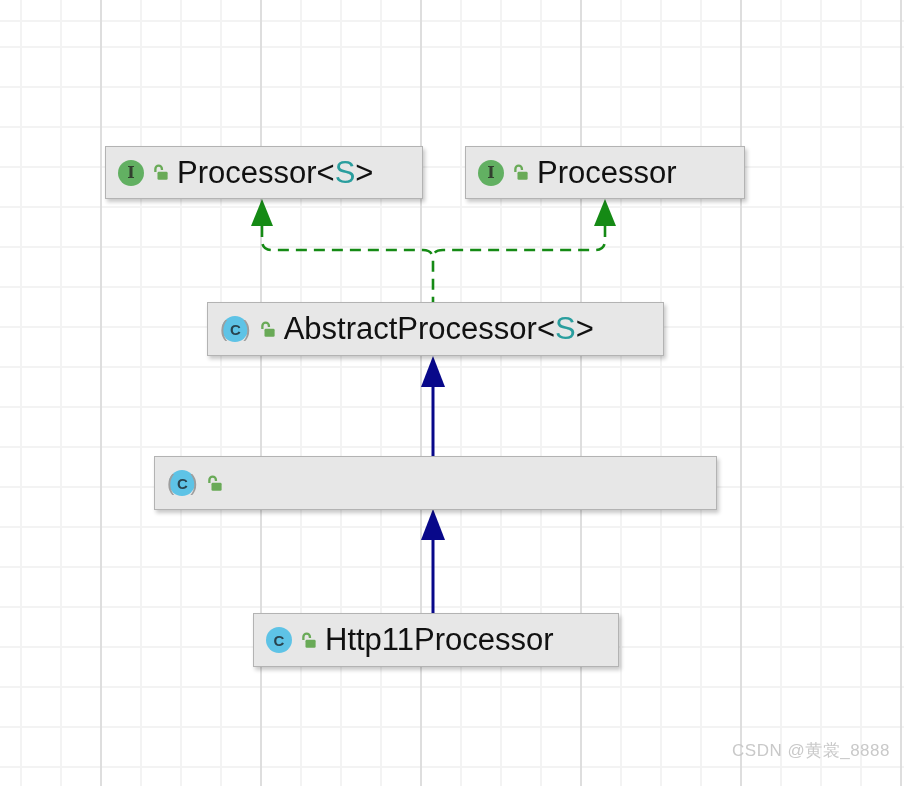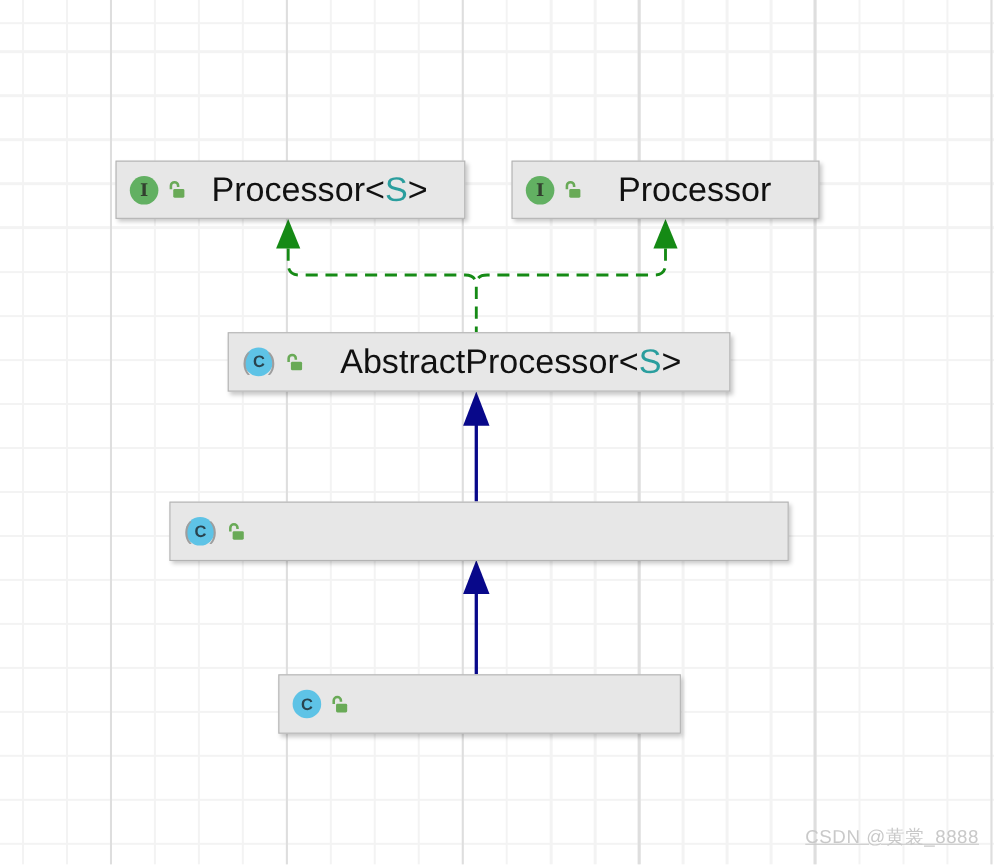--- a/index.html
+++ b/index.html
@@ -55,25 +55,25 @@
   }
   .circle.iface {
     background: #62b062; color: #32402f;
     font-family: "DejaVu Serif", serif; font-weight: bold; font-size: 16px;
   }
   .circle.cls {
     background: #5ec3e6; color: #29434e;
     font-family: "Liberation Sans", sans-serif; font-weight: bold; font-size: 15px;
   }
   .lock { margin-left: 8px; flex: 0 0 auto; }
-  .label { flex: 1 1 auto; text-align: center; padding: 0 6px; }
+  .label { flex: 1 1 auto; padding: 0 6px; }
   .generic-param { color: #2a9e9e; }
   .watermark {
-    position: absolute; right: 14px; bottom: 14px;
-    color: #c9c9c9; font-size: 17px; letter-spacing: 0.5px; text-decoration: underline;
+    position: absolute; right: 14px; bottom: 24px;
+    color: #c9c9c9; font-size: 17px; letter-spacing: 0.5px;
   }
 </style>
 </head>
 <body>
 
 <div id="canvas">
 
   <svg id="edges" viewBox="0 0 904 786">
 
     <g>
@@ -145,16 +145,17 @@
   </div>
 
   <div class="node" id="node-4">
     <span class="icon-group">
       <span class="circle cls">C</span>
       <svg class="lock" width="19" height="19" viewBox="0 0 18 18">
         <path d="M3.2 8.6 V5.6 a3.1 3.1 0 0 1 6.2 0 V6.6" fill="none" stroke="#69aa57" stroke-width="2.2"></path>
         <rect x="5.2" y="8.4" width="9.6" height="7.4" rx="1.2" fill="#69aa57"></rect>
       </svg>
     </span>
+    <span class="label"><span>Http11Processor</span></span>
   </div>
 
   <div class="watermark">CSDN @黄裳_8888</div>
 </div>
 
 </body></html>

